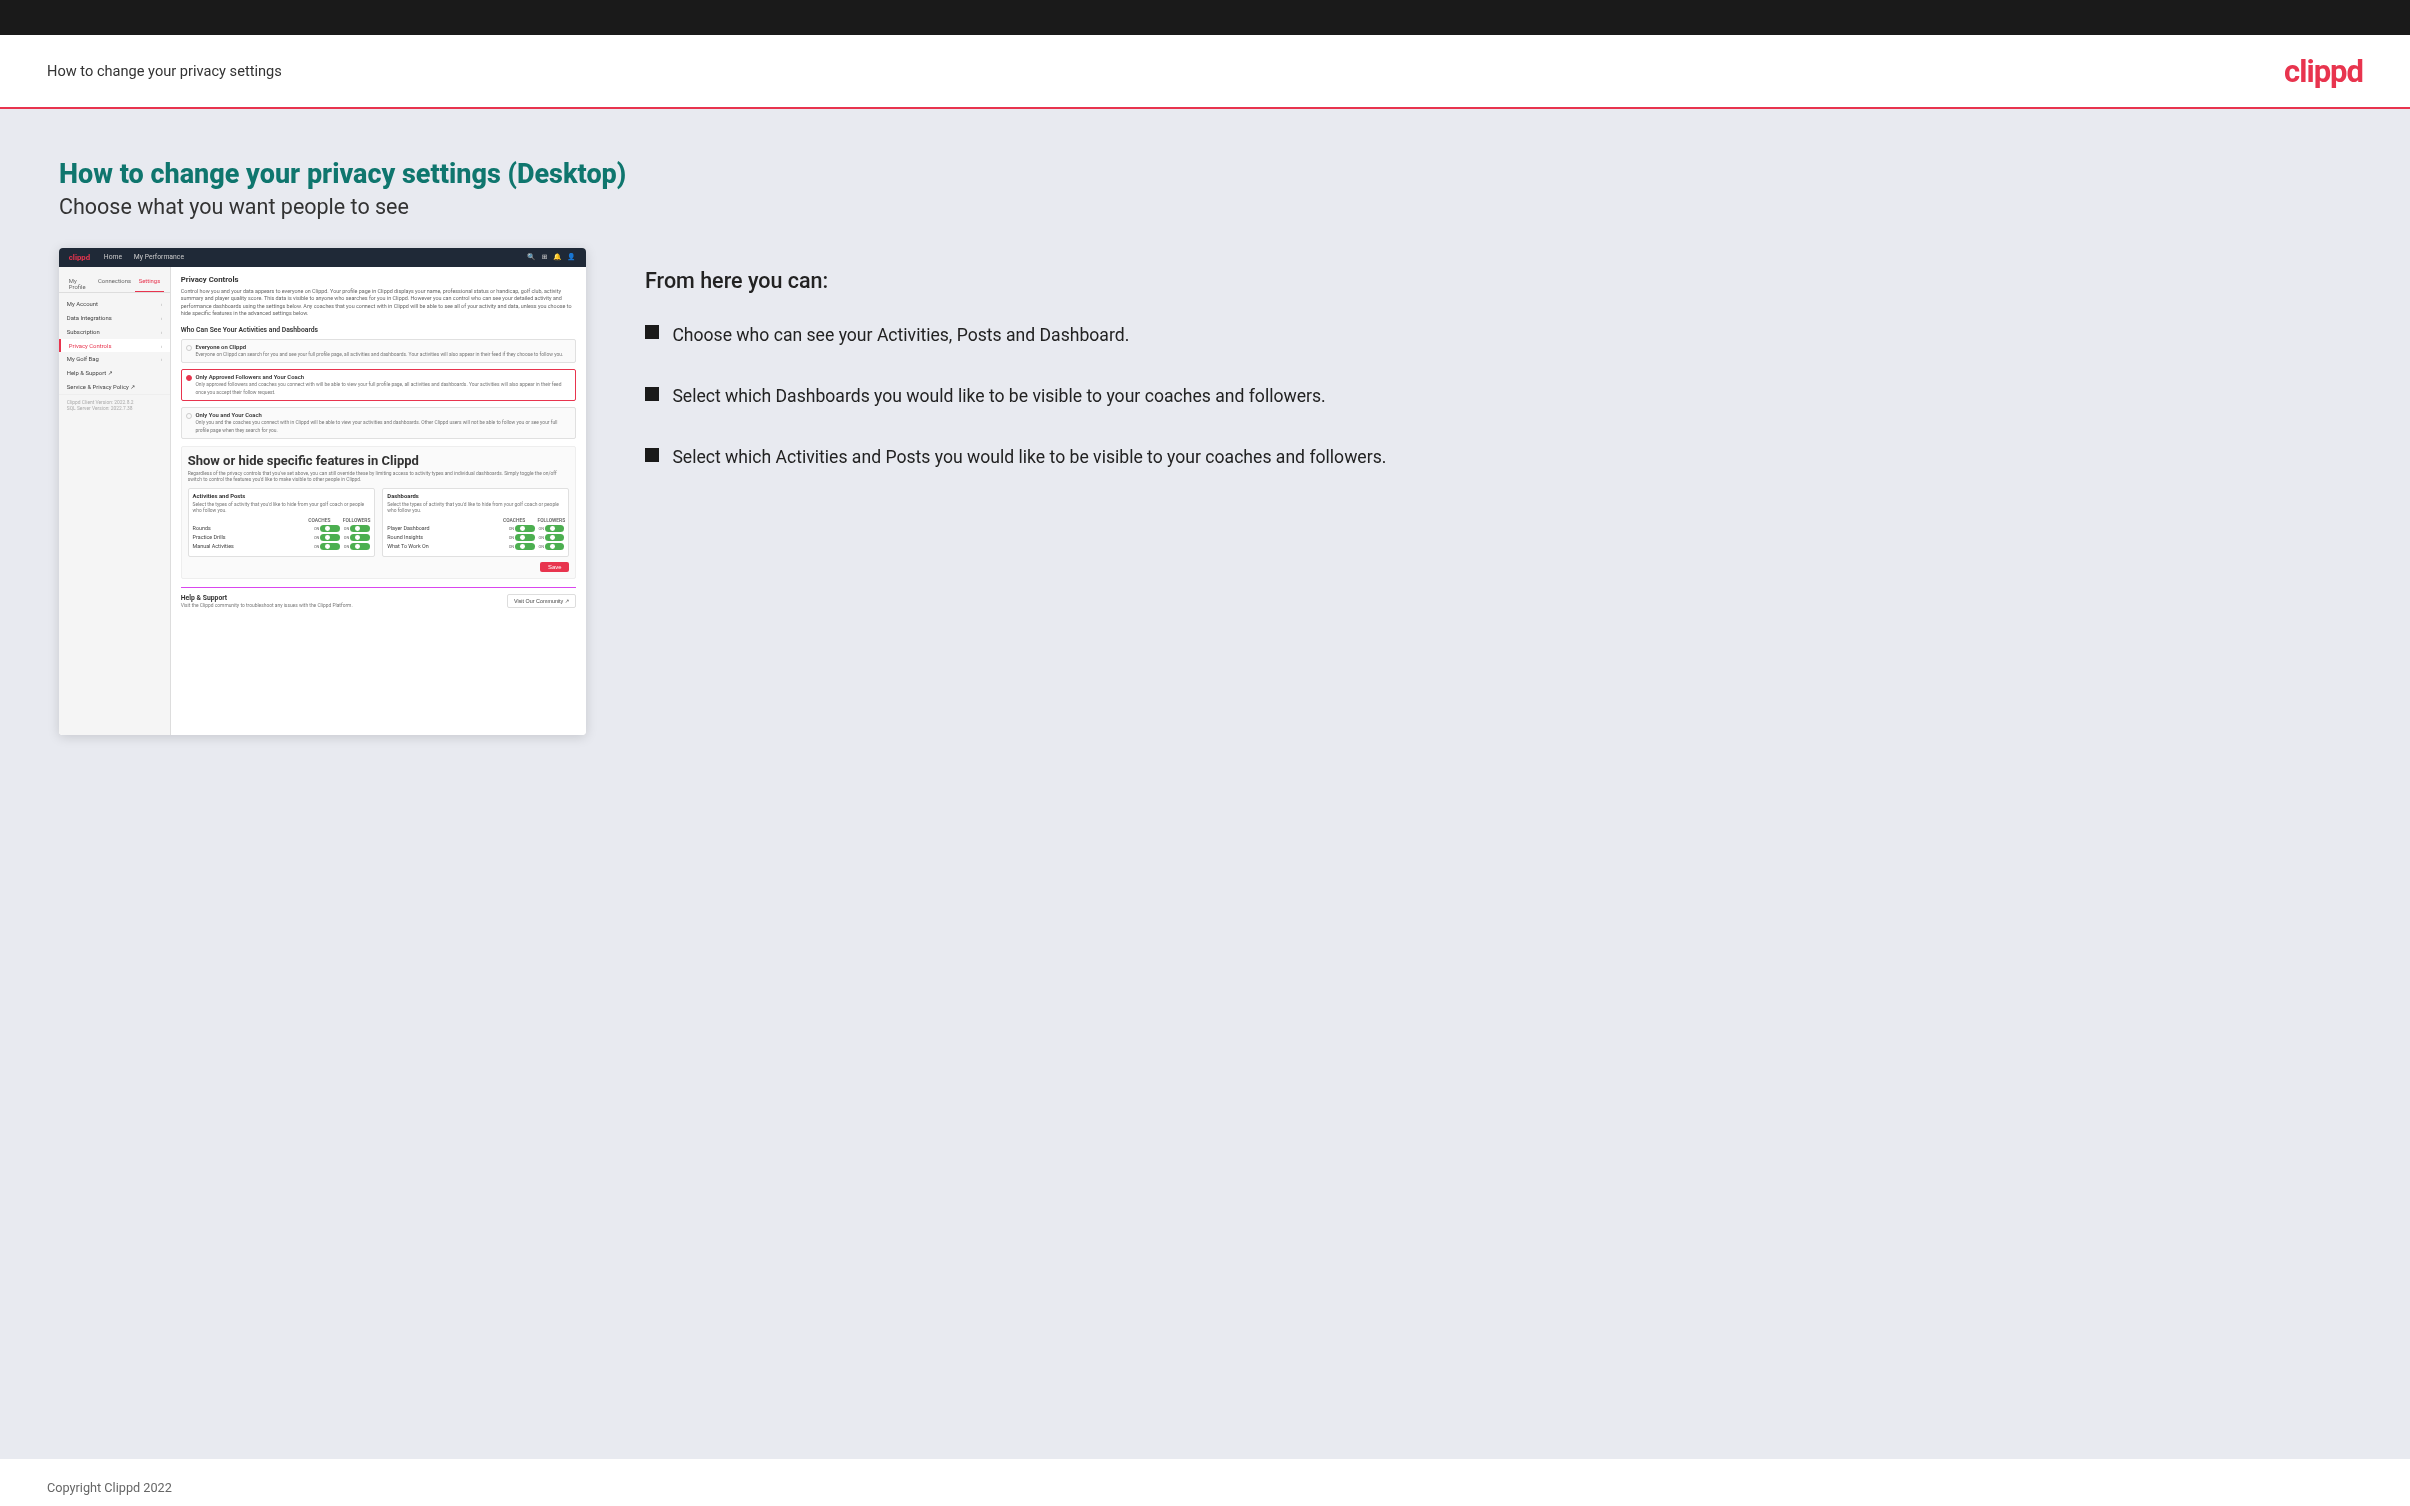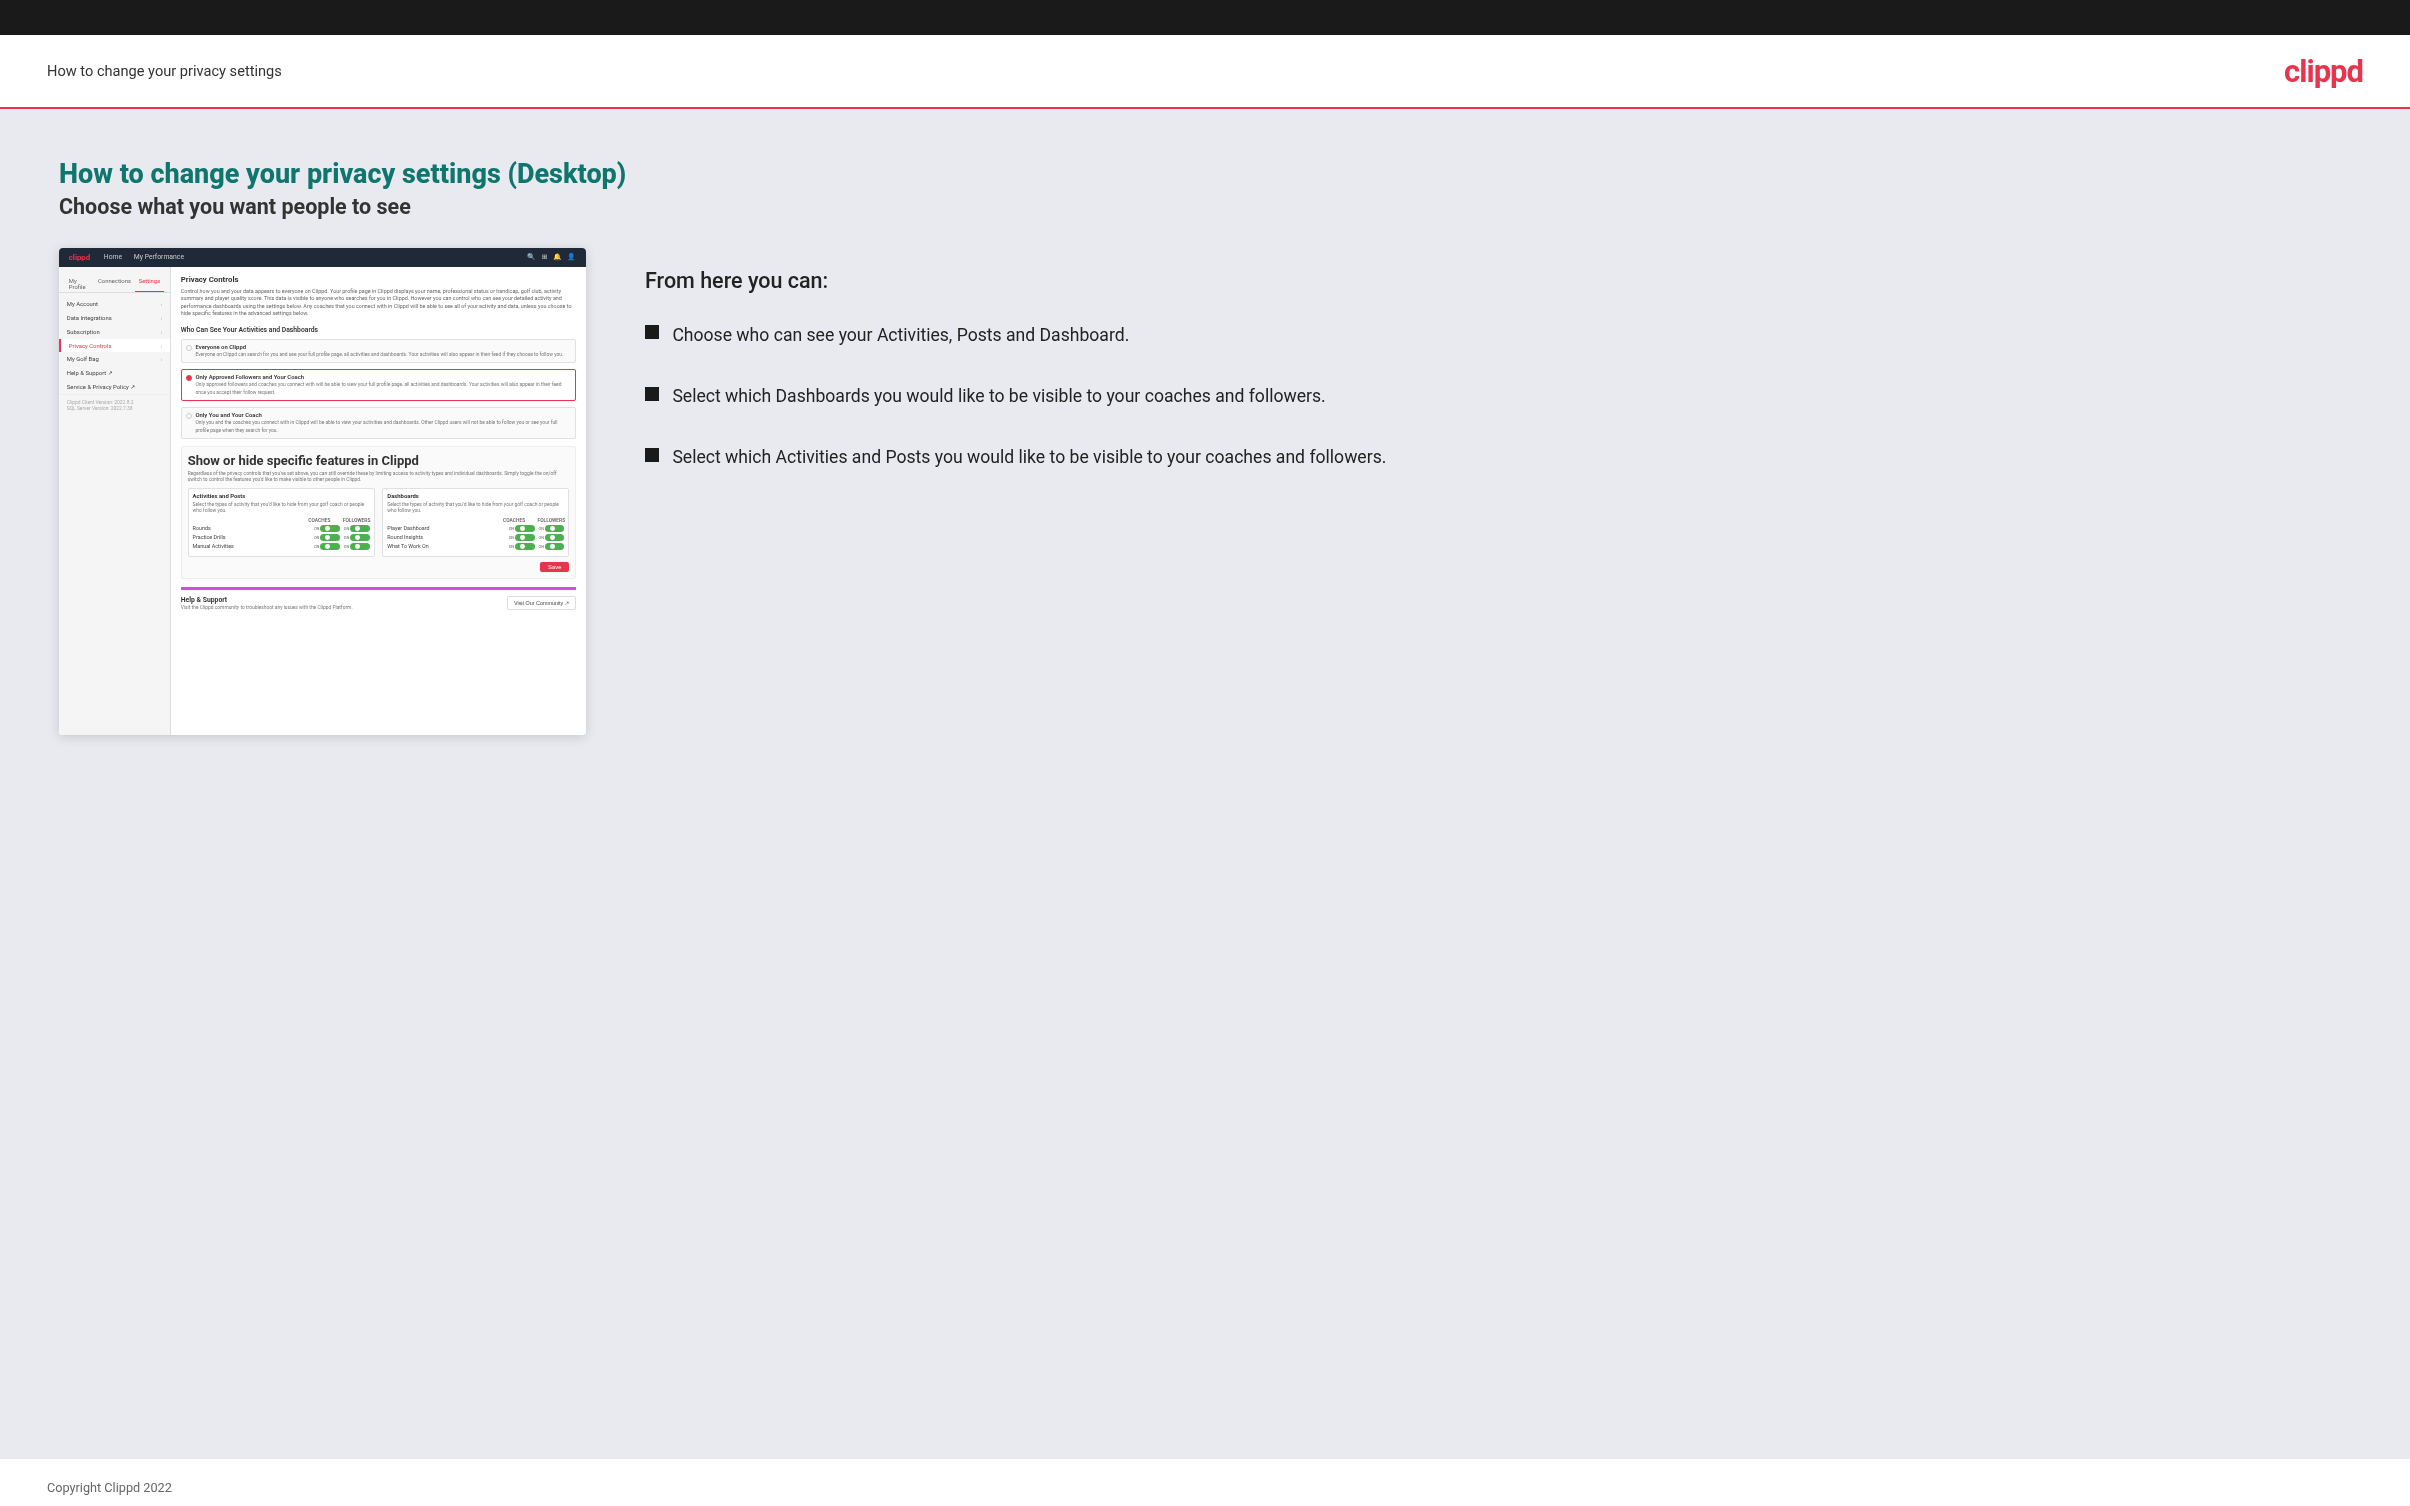--- a/index.html
+++ b/index.html
@@ -48,21 +48,21 @@
 
     .page-heading {
       font-size: 27px;
       font-weight: 800;
       color: #0f766e;
       margin-bottom: 3.9px;
     }
 
     .page-subheading {
       font-size: 21.5px;
-      font-weight: 700;
+      font-weight: 400;
       color: #333;
       margin-bottom: 29px;
     }
 
     .content-layout {
       display: flex;
       gap: 59px;
       align-items: flex-start;
     }
 
@@ -326,21 +326,21 @@
       padding: 2px 7.8px;
       font-size: 5.9px;
       cursor: pointer;
     }
 
     .help-section {
       margin-top: 7.8px;
       display: flex;
       align-items: center;
       justify-content: space-between;
-      border-top: 3px solid #d946ef;
+      border-top: 1px solid #d946ef;
       padding-top: 5.9px;
     }
 
     .help-title {
       font-size: 6.8px;
       font-weight: 700;
       color: #333;
     }
 
     .help-desc {

